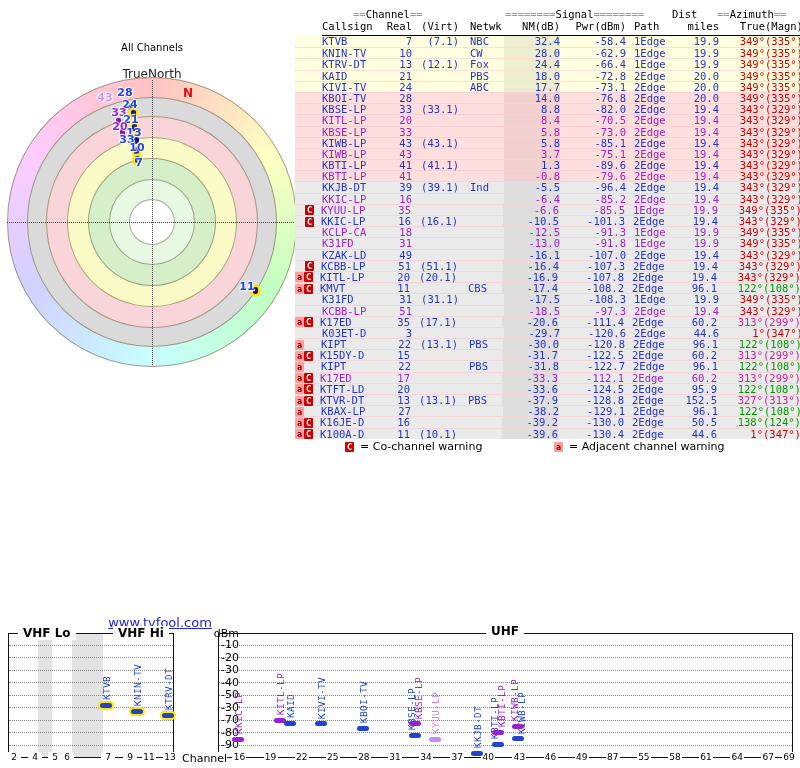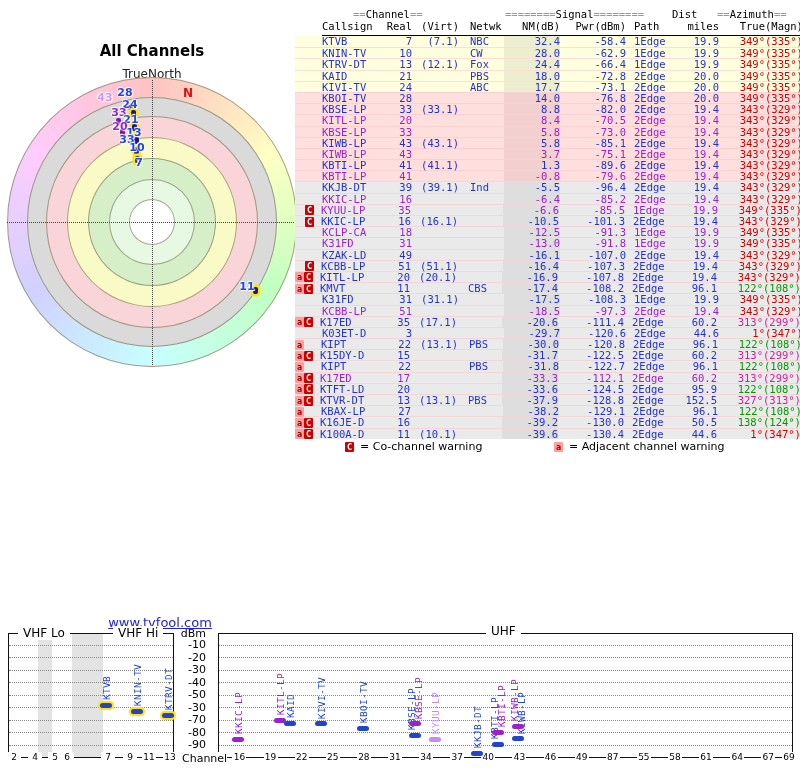--- a/index.html
+++ b/index.html
@@ -3,21 +3,21 @@
 <meta charset="utf-8">
 <style>
   html,body{margin:0;padding:0;background:#fff;}
   #page{position:relative;width:800px;height:768px;background:#fff;overflow:hidden;
         font-family:"DejaVu Sans",sans-serif;color:#000;}
   .abs{position:absolute;}
   
   .ring{position:absolute;border-radius:50%;border:1px solid rgba(110,110,70,.6);box-sizing:border-box;}
   .cross-h{position:absolute;border-top:1px dotted #444;height:0;}
   .cross-v{position:absolute;border-left:1px dotted #444;width:0;}
-  .polar-title{font-size:15px;font-weight:bold;text-align:center;}
+  .polar-title{font-size:10px;font-weight:normal;text-align:center;}
   .polar-axis{font-size:12px;text-align:center;color:#222;}
   .n-mark{font-size:12px;font-weight:bold;color:#dd1111;}
   .plabel{position:absolute;width:22px;text-align:center;font-size:11px;font-weight:bold;
           text-shadow:0 0 2px #fff,0 0 2px #fff,1px 1px 1px #fff,-1px -1px 1px #fff;}
   .pl-b{color:#2247dd}.pl-m{color:#9922cc}.pl-v{color:#cc99ee}
   .pmark{position:absolute;border-radius:2px;}
   .pm-ring{box-shadow:0 0 0 2.5px #ffe408;}
   
   .search-box{width:220px;text-align:center;}
   .search-title{font-size:13px;font-weight:bold;text-decoration:underline;margin-bottom:9px;}
@@ -51,22 +51,22 @@
   .az-r{color:#cc0000;}.az-g2{color:#009900;}.az-mg{color:#cc2299;}
   .mk{display:inline-block;width:9px;height:10px;margin-top:.5px;border-radius:1px;
       font:bold 8.5px "DejaVu Sans Mono",monospace;text-align:center;line-height:10px;}
   .mk-c{background:#cc0000;color:#fff;}
   .mk-a{background:#ff9e9e;color:#990000;}
   .legend-item{position:absolute;display:flex;gap:6px;font-size:11px;align-items:center;}
   
   .panel{position:absolute;border:1.5px solid #111;background:#fff;box-sizing:border-box;}
   .gline{position:absolute;left:0;right:0;border-top:1px dotted #888;height:0;}
   .gband{position:absolute;top:0;bottom:0;background:#e3e3e3;}
-  .band-title{position:absolute;background:#fff;padding:0 5px;font-size:12px;font-weight:normal;}
-  .dbm-lab{position:absolute;width:56px;text-align:right;font-size:11px;}
+  .band-title{position:absolute;background:#fff;padding:0 5px;font-size:12px;font-weight:bold;}
+  .dbm-lab{position:absolute;width:56px;text-align:right;font-size:11px;padding-left:33px;}
   .ch-tick{position:absolute;background:#fff;padding:0 1px;font-size:9px;}
   .ch-axis-label{position:absolute;font-size:11px;background:#fff;}
   .bar{position:absolute;width:12px;height:5px;border-radius:2.5px;}
   .bar-b{background:#2244cc;}.bar-m{background:#9b21cc;}.bar-v{background:#cc88ee;}
   .bar-hl{box-shadow:0 0 0 2px #ffe408;}
   .vlabel{position:absolute;writing-mode:vertical-rl;transform:rotate(180deg);
           font-family:"DejaVu Sans Mono",monospace;font-size:9.5px;letter-spacing:.3px;}
   .vl-b{color:#2244cc;}.vl-m{color:#9b21cc;}.vl-v{color:#cc88ee;}
 </style>
 </head>

